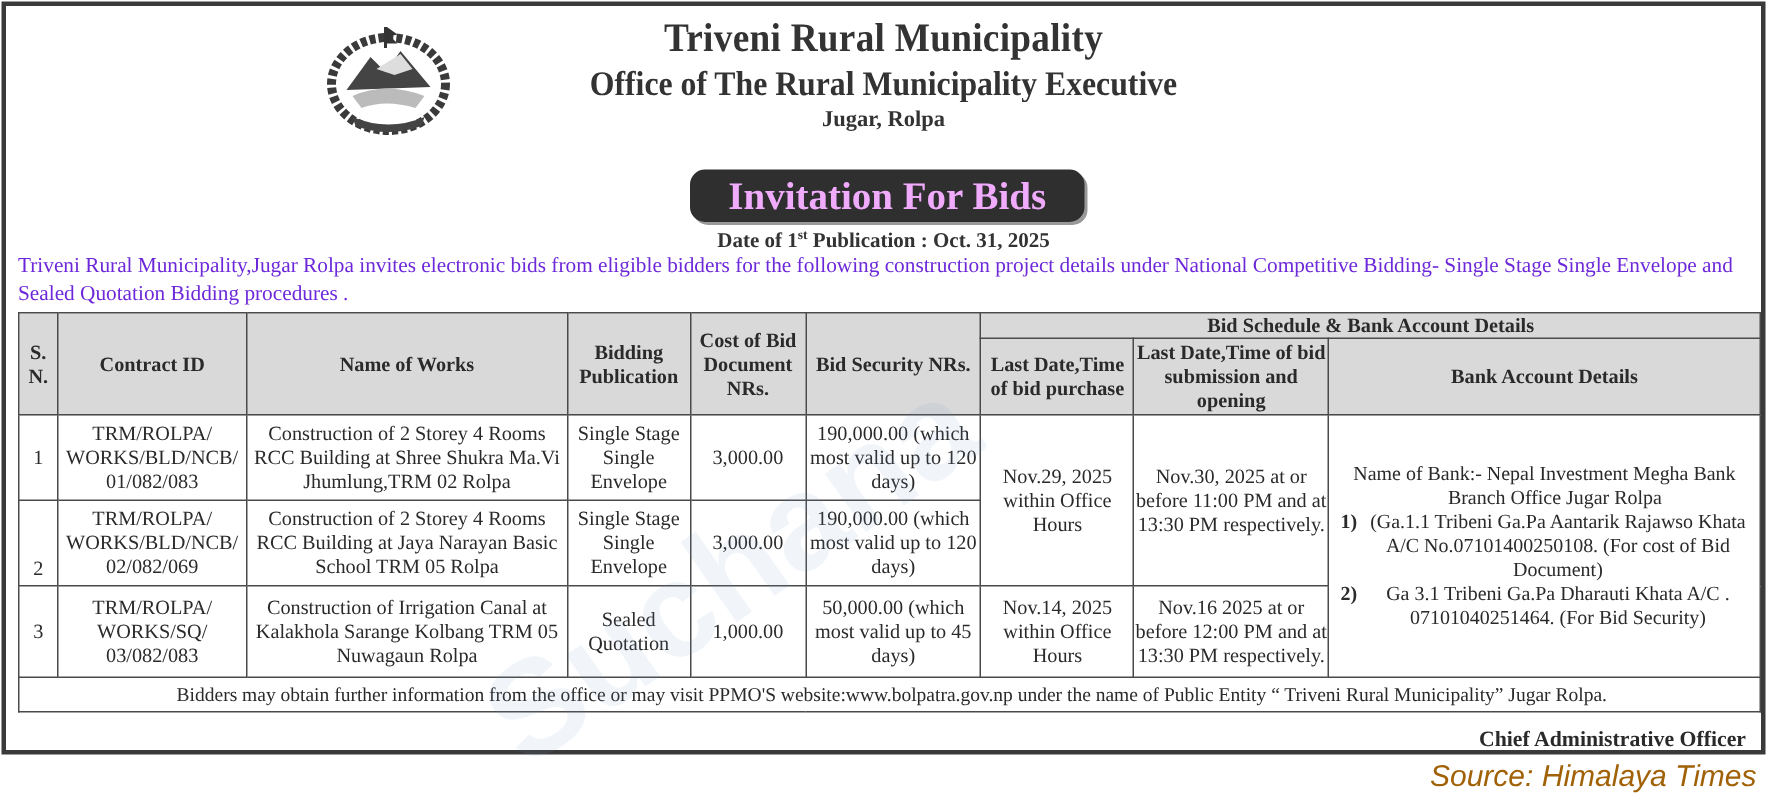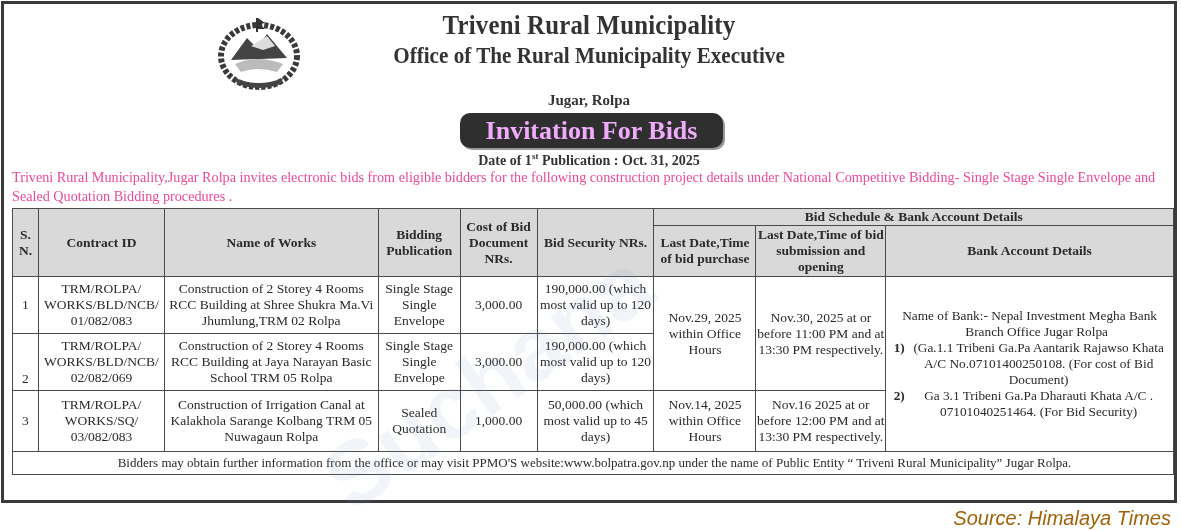--- a/index.html
+++ b/index.html
@@ -9,34 +9,34 @@
   .notice {
     position: absolute; left: 1px; top: 1px; width: 1176px; height: 502px;
     border: 3px solid #3a3a3a; background: #fff;
   }
   .emblem {
     position: absolute; left: 213px; top: 10px; width: 84px; height: 76px;
   }
   .hdr { position: absolute; left: 0; width: 100%; text-align: center; }
   .title1 { top: 6px; font-family: "Liberation Serif", serif; font-weight: bold; font-size: 27px; color: #333; letter-spacing: 0.2px; transform: scaleX(0.92); }
   .title2 { top: 39px; font-family: "Liberation Serif", serif; font-weight: bold; font-size: 23px; color: #333; transform: scaleX(0.92); }
-  .addr1 { top: 68px; font-family: "Liberation Serif", serif; font-weight: bold; font-size: 15px; color: #333; margin-top: 20px; }
+  .addr1 { top: 68px; font-family: "Liberation Serif", serif; font-weight: bold; font-size: 15px; color: #333; }
   .addr2 { top: 88px; font-family: "Liberation Serif", serif; font-weight: bold; font-size: 15px; color: #333; }
   .banner {
     position: absolute; left: 456px; top: 109px; width: 263px; height: 35px;
     background: #2f2f2f; color: #f0abfc; border-radius: 10px 10px 10px 10px;
     font-family: "Liberation Serif", serif; font-weight: bold; font-size: 26px;
     text-align: center; line-height: 35px; box-shadow: 2px 2px 0 #999;
   }
   .pubdate { top: 147px; font-family: "Liberation Serif", serif; font-weight: bold; font-size: 14px; color: #333; }
   .pubdate sup { font-size: 9px; }
 
   .intro {
     position: absolute; left: 8px; top: 164px; width: 1166px;
-    font-family: "Liberation Serif", serif; font-size: 14.2px; line-height: 19px; color: #ec4899;
+    font-family: "Liberation Serif", serif; font-size: 14.2px; line-height: 19px; color: #6d28d9;
   }
 
   table.bids {
     position: absolute; left: 8px; top: 204px; width: 1162px;
     border-collapse: collapse; font-family: "Liberation Serif", serif; font-size: 13.5px; color: #2a2a2a;
   }
   table.bids th, table.bids td { border: 1px solid #4a4a4a; text-align: center; vertical-align: middle; line-height: 16px; }
   table.bids th { background: #d9d9d9; font-weight: bold; font-size: 13.5px; color: #2a2a2a; }
   .row-h1 th { height: 17px; }
   .row-h2 th { height: 51px; }
@@ -153,17 +153,18 @@
       <td>50,000.00 (which most valid up to 45 days)</td>
       <td>Nov.14, 2025 within Office Hours</td>
       <td>Nov.16 2025 at or before 12:00 PM and at 13:30 PM respectively.</td>
     </tr>
     <tr class="footer-row">
       <td colspan="9">Bidders may obtain further information from the office or may visit PPMO'S website:www.bolpatra.gov.np under the name of Public Entity “ Triveni Rural Municipality” Jugar Rolpa.</td>
     </tr>
   </tbody>
     </table>
 
+  <div class="signature">Chief Administrative Officer</div>
 </div>
 
 <div class="watermark" style="left:300px; top:330px; font-size:90px; transform: rotate(-35deg);">Suchana</div>
 
 <div class="source">Source: Himalaya Times</div>
 
 </body></html>

